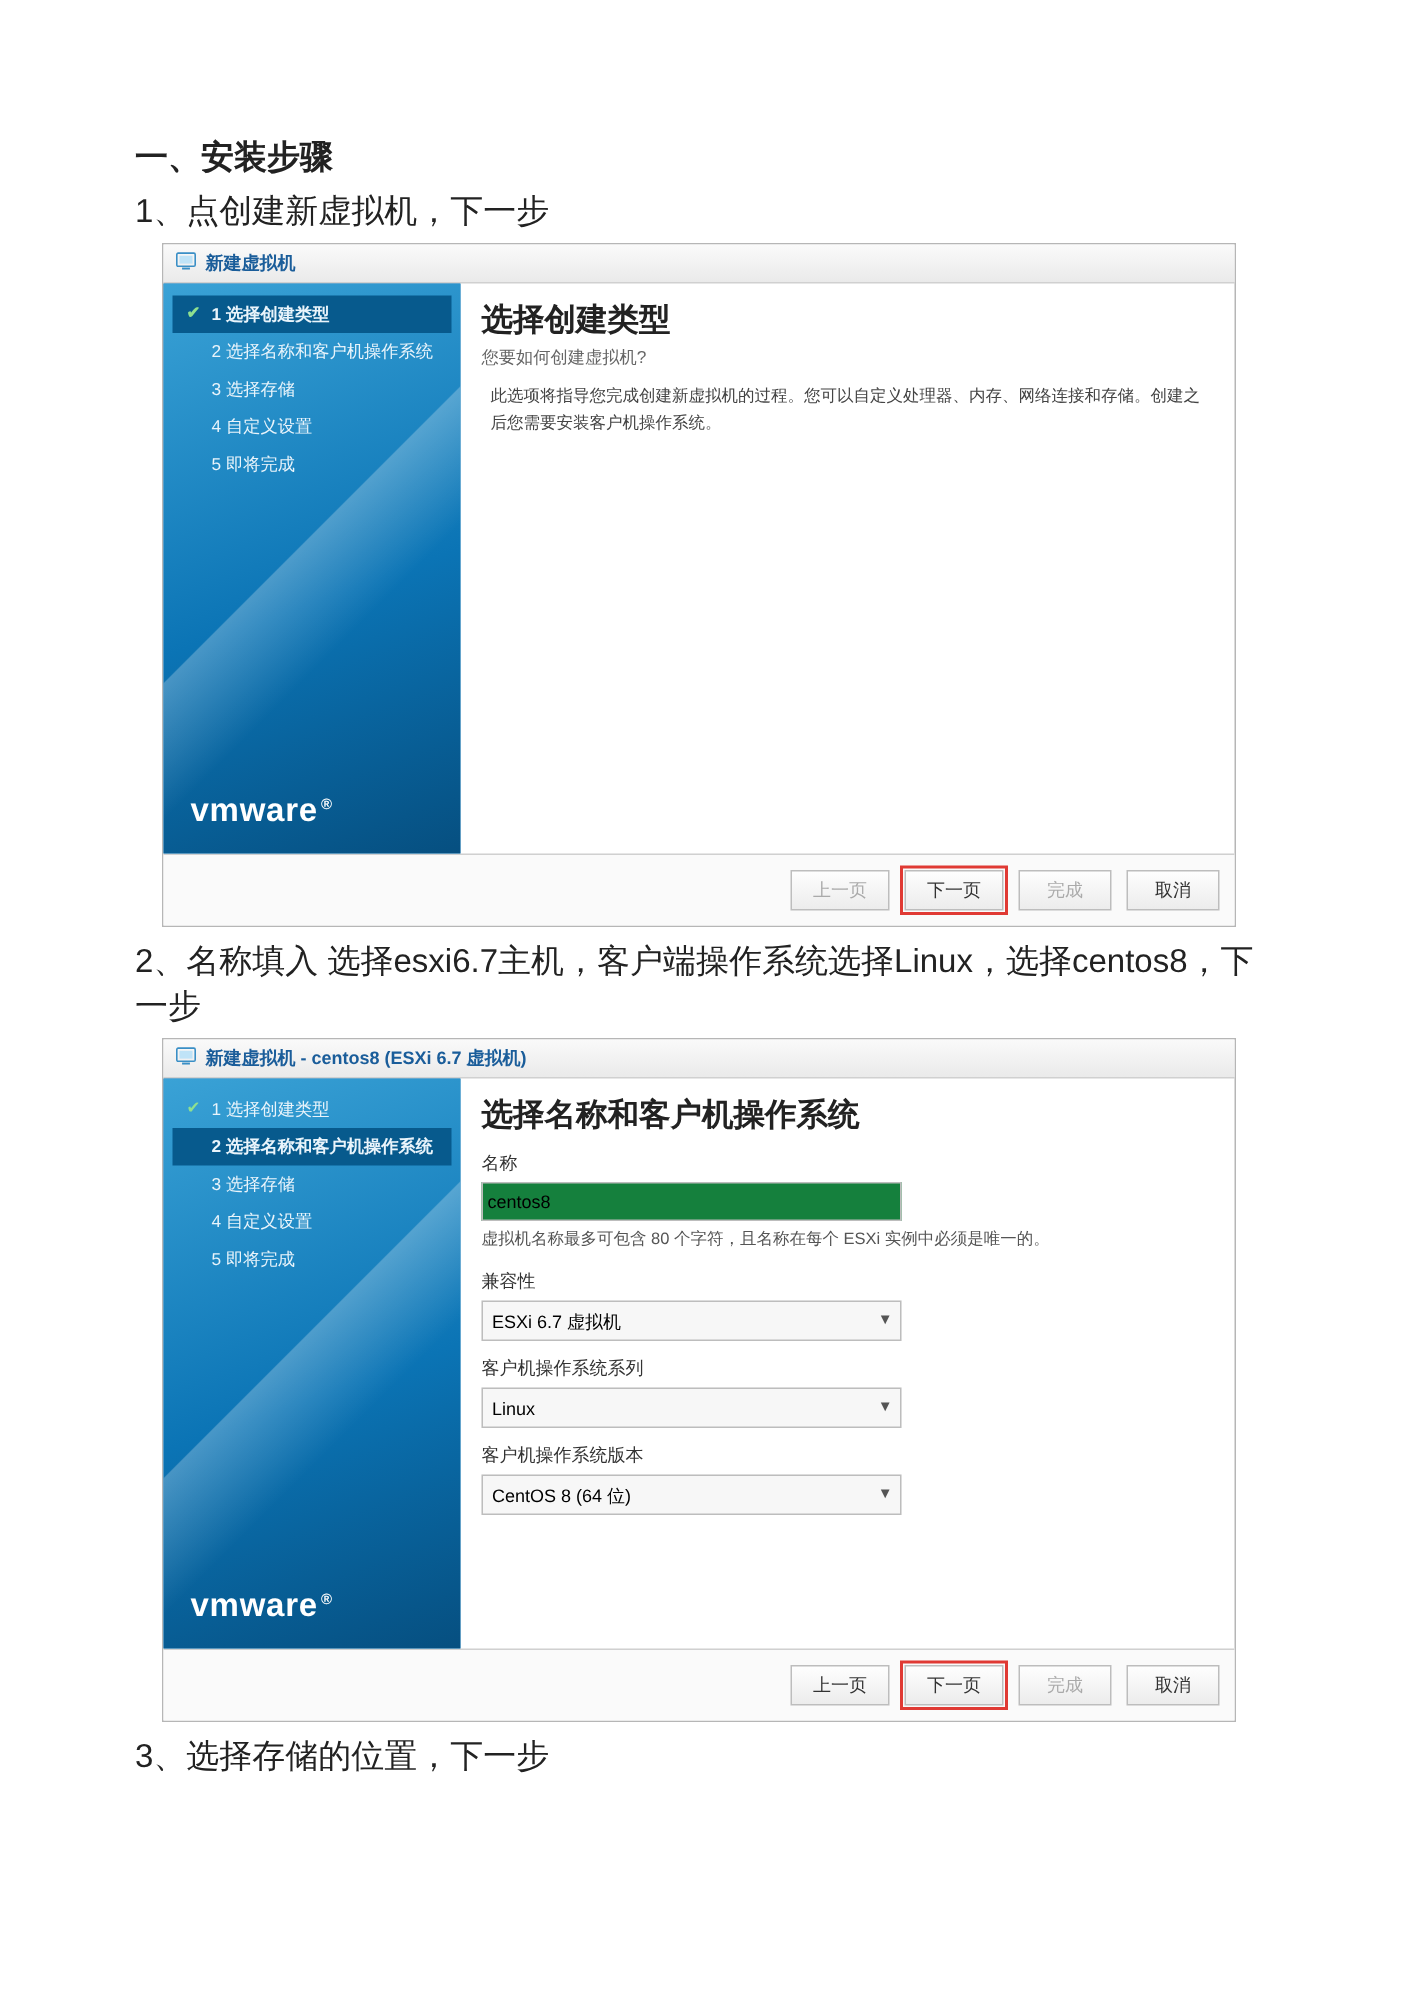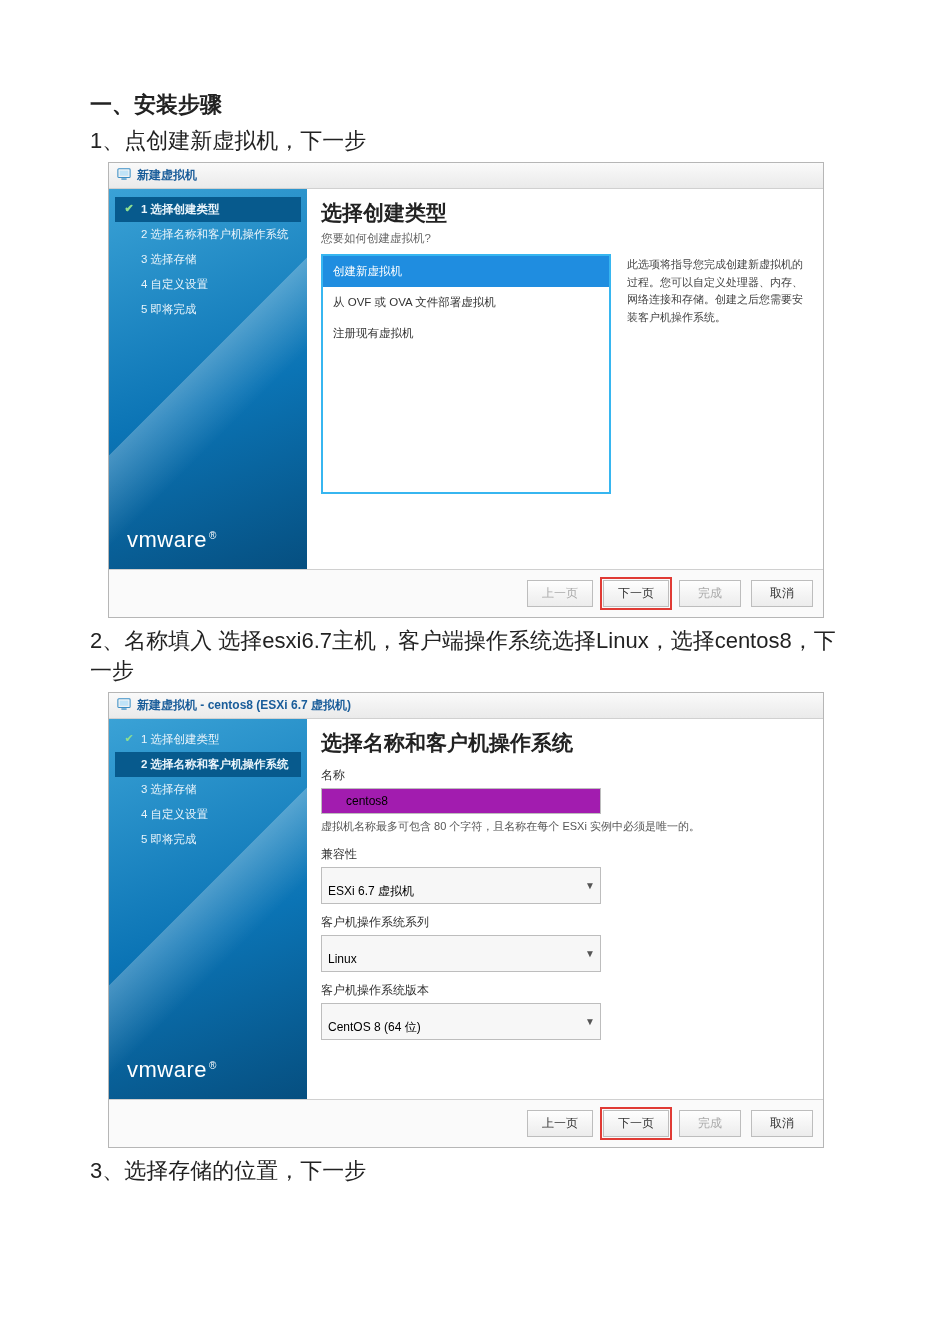--- a/index.html
+++ b/index.html
@@ -60,21 +60,21 @@
     cursor: pointer;
   }
   .step .check { width: 12px; display: inline-block; text-align: center; }
   .step.active { background: #075a8d; font-weight: 700; }
   .step.done .check::before { content: "✔"; color: #8fe08f; font-size: 11px; }
   .vmware-brand {
     position: relative;
     margin-top: auto;
     padding: 16px 0 16px 18px;
     color: #fff;
-    font-weight: 400;
+    font-weight: 700;
     font-size: 22px;
     letter-spacing: 0.5px;
     font-family: Arial, sans-serif;
   }
   .vmware-brand .reg { font-size: 10px; vertical-align: super; margin-left: 2px; }
 
   .content { flex: 1; padding: 10px 12px 4px 14px; }
   .content-title { font-size: 21px; font-weight: 700; margin: 0 0 4px 0; color: #222; }
   .content-sub { font-size: 11.5px; color: #666; margin-bottom: 8px; }
 
@@ -86,32 +86,32 @@
     height: 240px;
     overflow: hidden;
   }
   .type-list .opt { padding: 8px 10px; font-size: 11.5px; color: #333; cursor: pointer; }
   .type-list .opt.selected { background: #1f8de0; color: #fff; }
   .type-desc { flex: 1; font-size: 11px; color: #444; line-height: 1.6; padding: 2px 6px; }
 
   .field-label { font-size: 12px; color: #333; margin: 10px 0 4px 0; }
   .text-input {
     width: 280px;
-    padding: 5px 24px;
+    padding: 5px 3px;
     border: 1px solid #bdbdbd;
     font-size: 12px;
-    background: #a21caf;
+    background: #15803d;
   }
   .hint {
     font-size: 11px; color:#555; line-height:1.6; margin-top:4px;
   }
   .select-wrap { position: relative; width: 280px; }
   .select-wrap select {
     width: 100%;
-    padding: 16px 22px 5px 6px;
+    padding: 6px 22px 5px 6px;
     border: 1px solid #bdbdbd;
     font-size: 12px;
     background: #f7f7f7;
     appearance: none;
   }
   .select-caret {
     position: absolute; right: 6px; top: 50%; transform: translateY(-50%);
     pointer-events: none; color: #555; font-size: 10px;
   }
 
@@ -176,25 +176,20 @@
           </div>
       </div>
       <div class="vmware-brand">
         <span>vmware</span><span class="reg">®</span>
       </div>
     </div>
     <div class="content">
       <div class="content-title">选择创建类型</div>
       <div class="content-sub">您要如何创建虚拟机?</div>
       <div class="type-row">
-        <div class="type-list">
-          <div class="opt selected">创建新虚拟机</div>
-          <div class="opt">从 OVF 或 OVA 文件部署虚拟机</div>
-          <div class="opt">注册现有虚拟机</div>
-        </div>
         <div class="type-desc">此选项将指导您完成创建新虚拟机的过程。您可以自定义处理器、内存、网络连接和存储。创建之后您需要安装客户机操作系统。</div>
       </div>
     </div>
   </div>
   <div class="wizard-footer">
     <button class="wbtn disabled">上一页</button>
     <button class="wbtn highlight">下一页</button>
     <button class="wbtn disabled">完成</button>
     <button class="wbtn">取消</button>
   </div>

